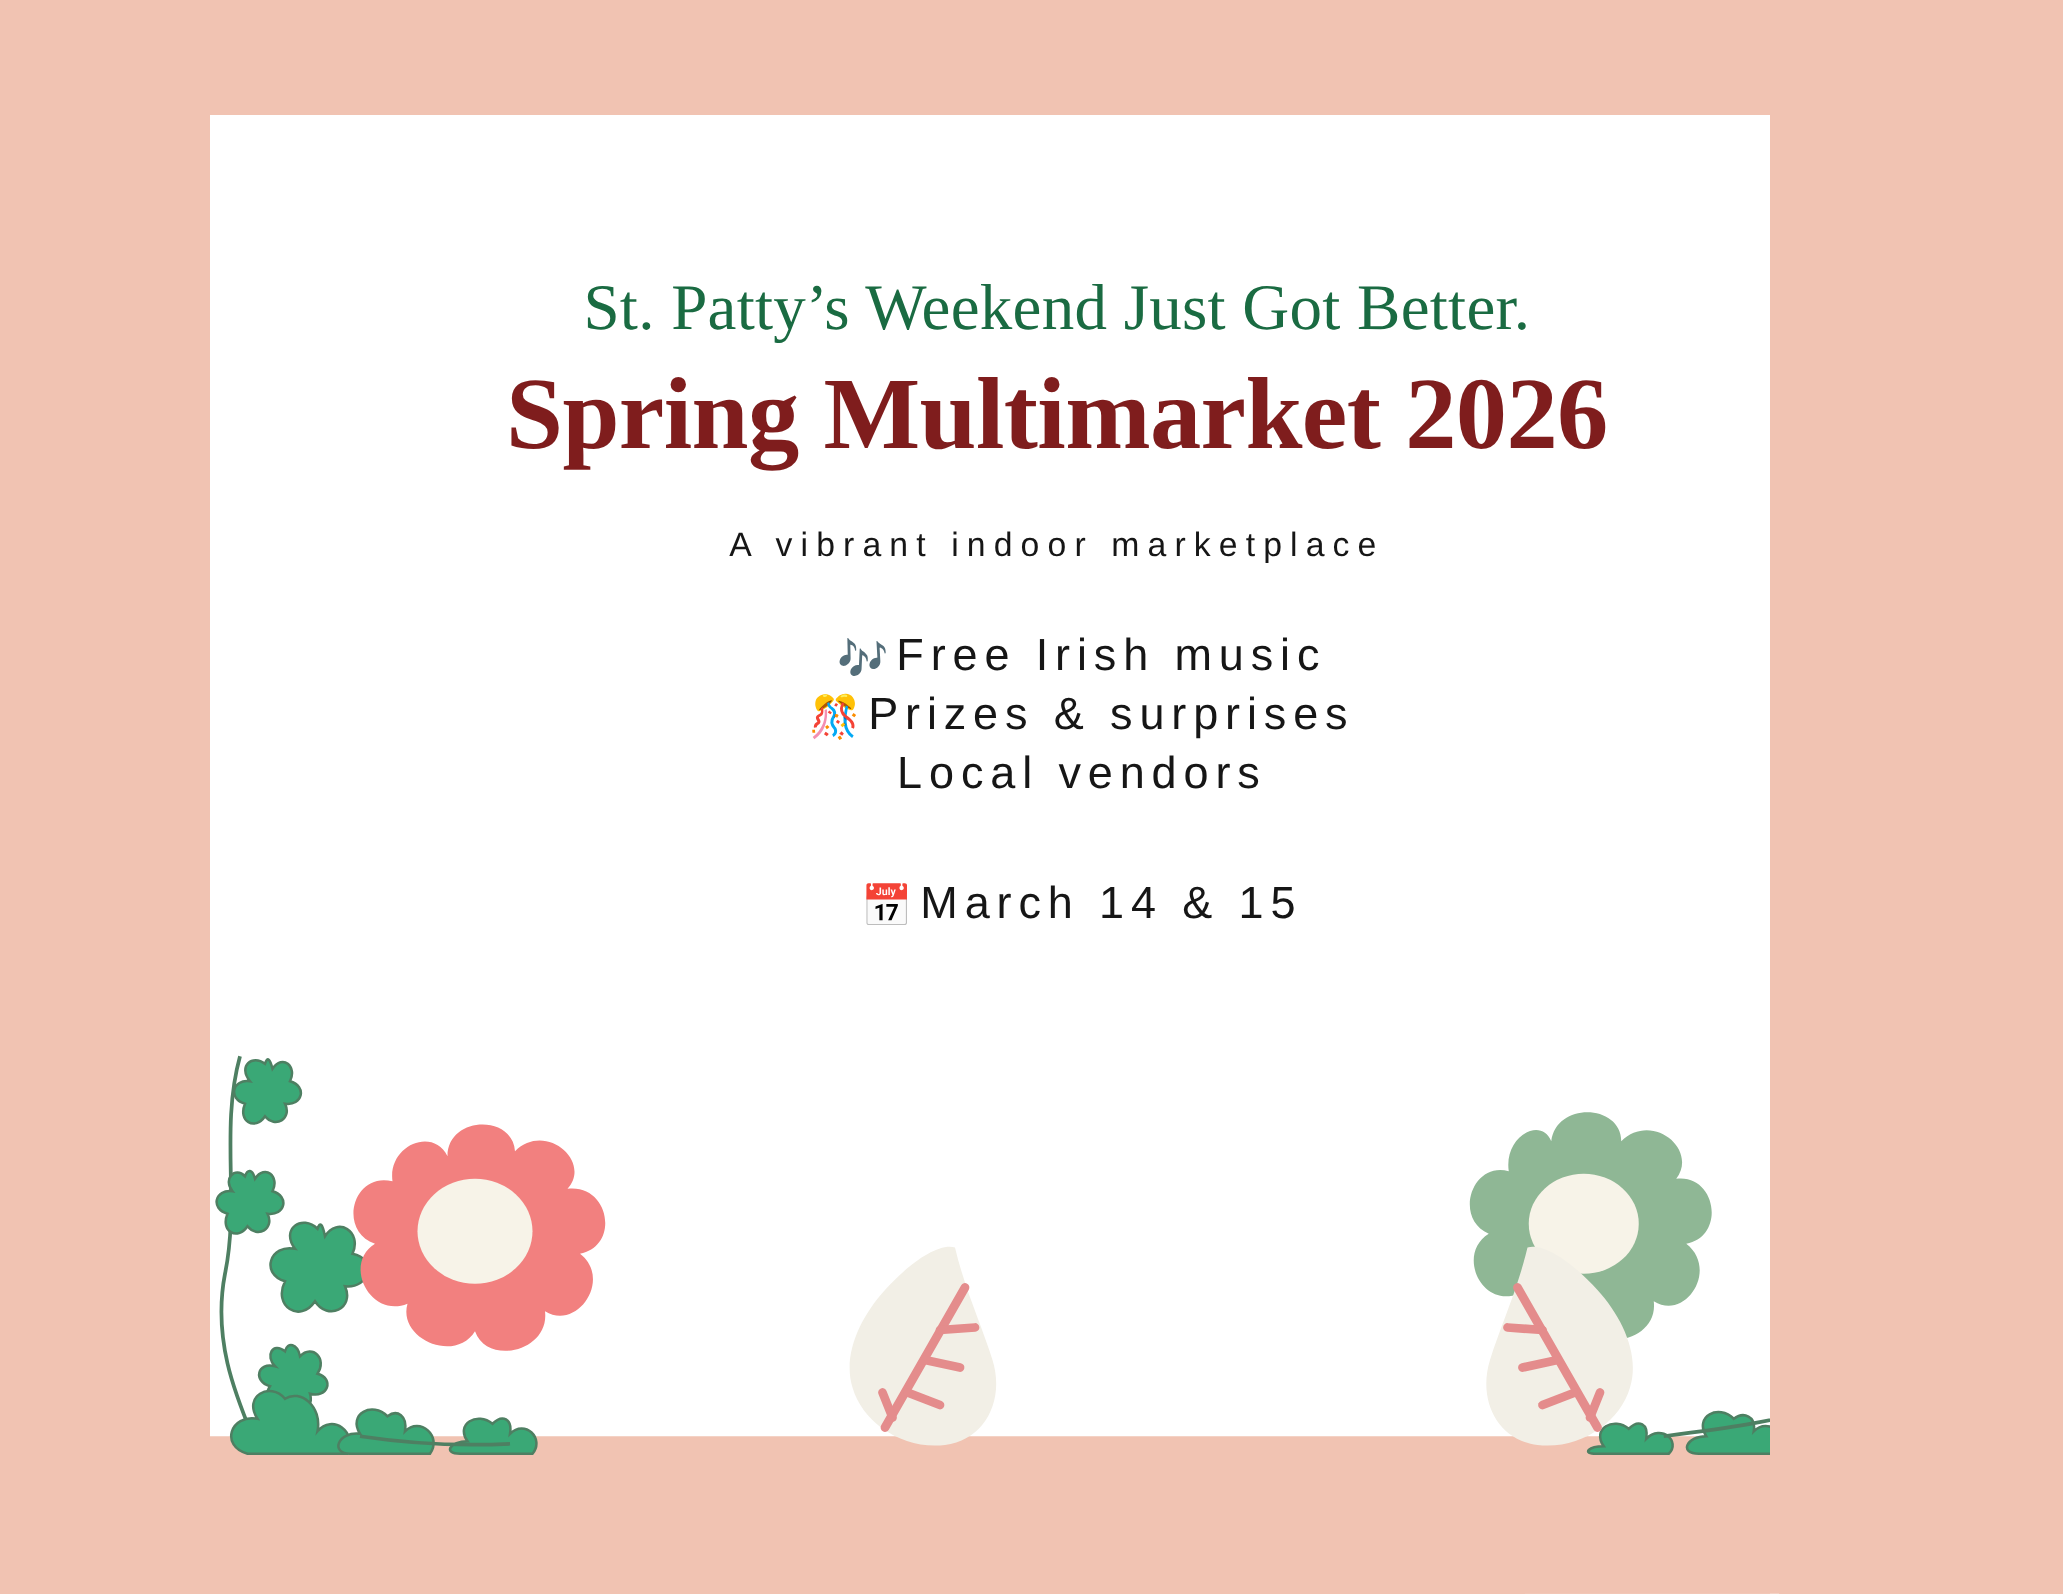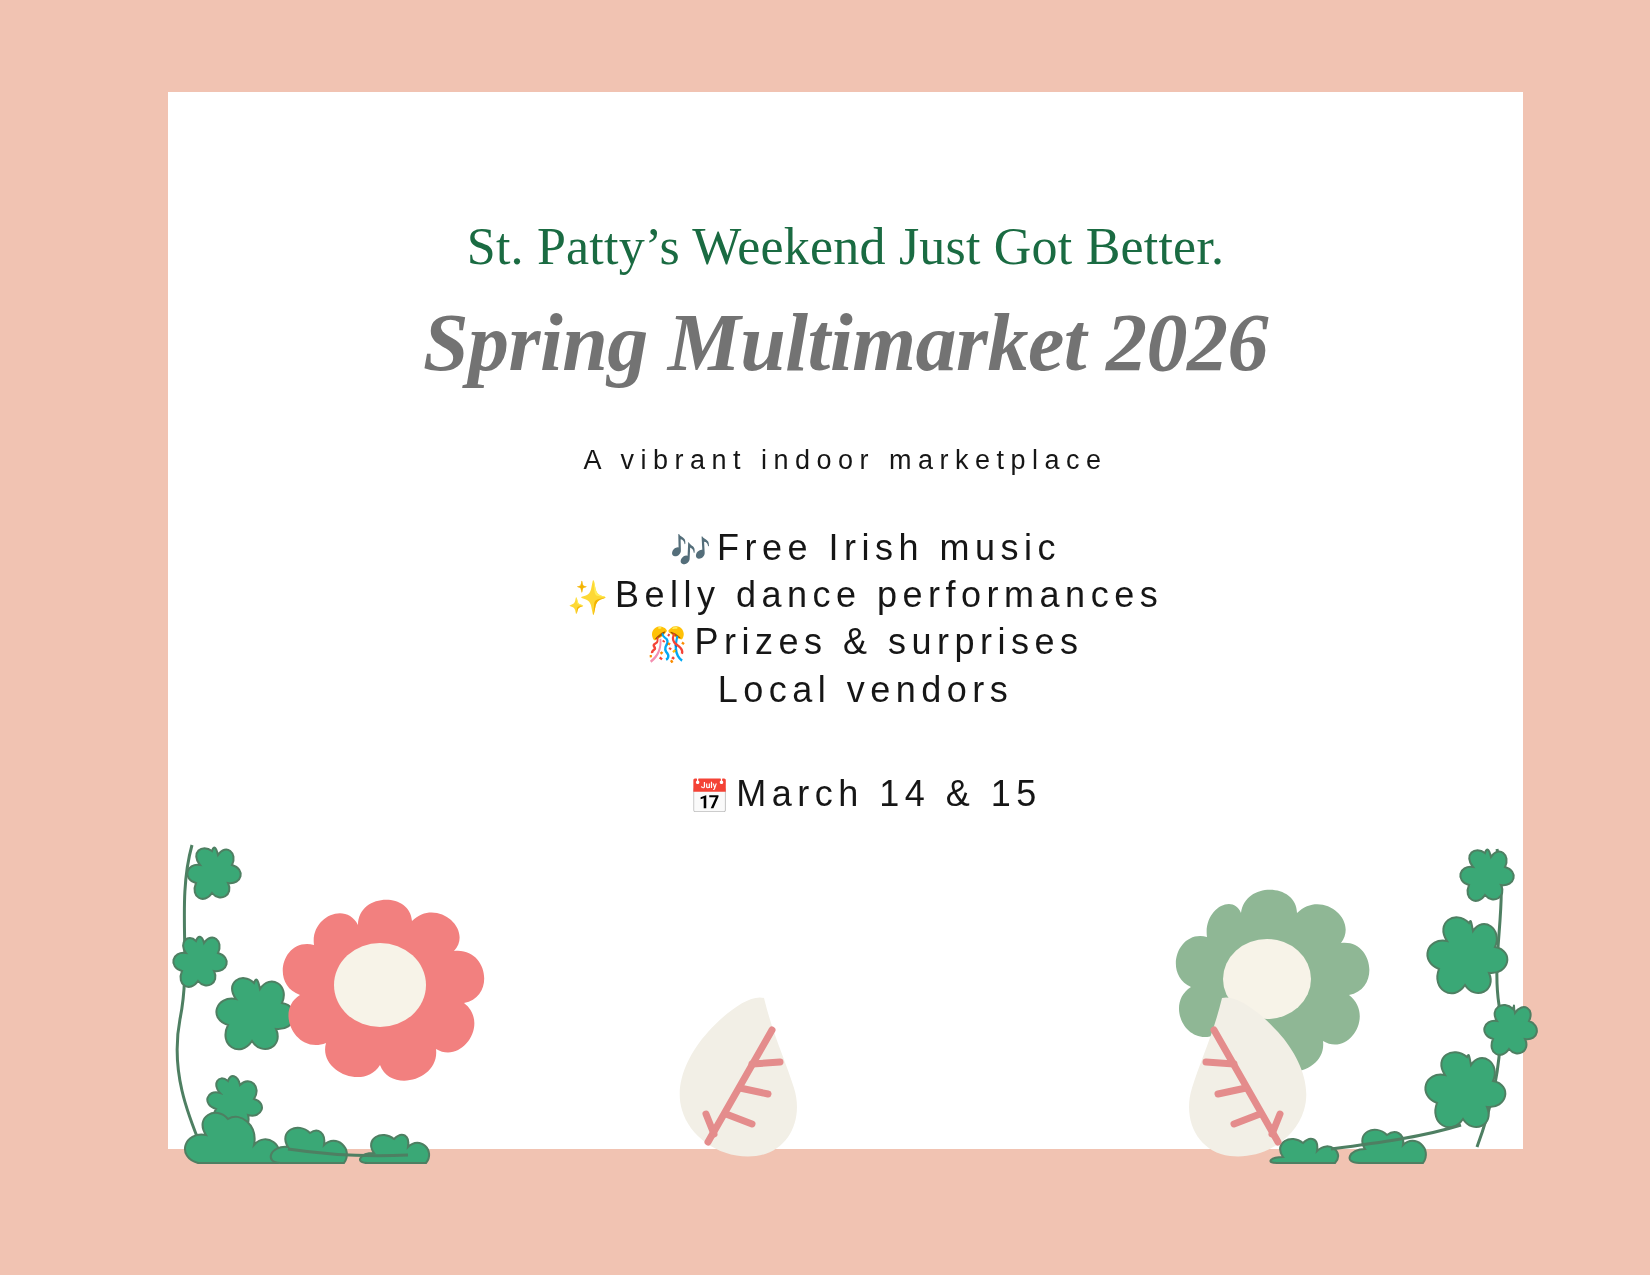--- a/index.html
+++ b/index.html
@@ -4,21 +4,21 @@
 <style>
   html,body{margin:0;padding:0;}
   body{
     width:1650px;height:1275px;
     background:#f1c3b2;
     font-family:"Liberation Sans", sans-serif;
     overflow:hidden;
   }
   .poster{
     position:relative;
-    width:1650px;height:1275px;
+    width:1416px;height:1275px;
     background:#f1c3b2;
     overflow:hidden;
   }
   .card{
     position:absolute;
     left:168px;top:92px;
     width:1355px;height:1057px;
     background:#ffffff;
     overflow:visible;
   }
@@ -39,27 +39,26 @@
     margin:0;
     padding-top:128px;
     font-family:"Liberation Serif", serif;
     font-size:52px;
     font-weight:400;
     color:#1a6b42;
     letter-spacing:0.2px;
     line-height:1.05;
   }
   .title{
-    margin:12px;
+    margin:0;
     padding-top:10px;
     font-family:"Liberation Serif", serif;
-    font-style:italic;
     font-weight:700;
     font-size:82px;
-    color:#737373;
+    color:#7f1d1d;
     letter-spacing:-0.5px;
     line-height:1.12;
   }
   .subtitle{
     margin:0;
     padding-top:44px;
     font-family:"Liberation Sans", sans-serif;
     font-size:27px;
     font-weight:400;
     color:#161616;
@@ -186,23 +185,20 @@
     <div class="content">
       <p class="eyebrow">St. Patty’s Weekend Just Got Better.</p>
       <h1 class="title">Spring Multimarket 2026</h1>
       <p class="subtitle">A vibrant indoor marketplace</p>
 
       <ul class="list">
         <li>
           <span class="emoji">🎶</span><span>Free Irish music</span>
         </li>
         <li>
-          <span class="emoji">✨</span><span>Belly dance performances</span>
-        </li>
-        <li>
           <span class="emoji">🎊</span><span>Prizes &amp; surprises</span>
         </li>
         <li>
           <span>Local vendors</span>
         </li>
       </ul>
 
       <ul class="details">
         <li>
           <span class="emoji">📅</span><span>March 14 &amp; 15</span>

